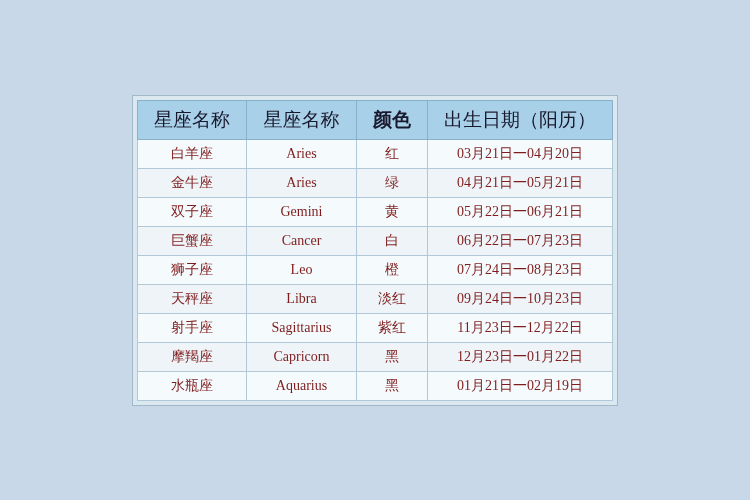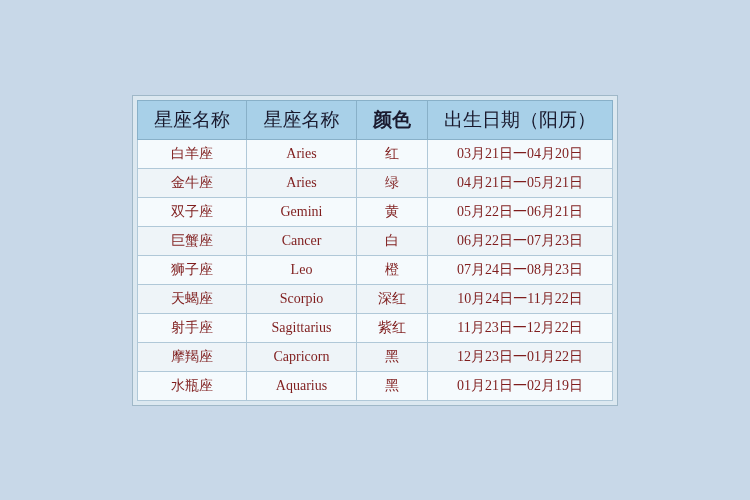--- a/index.html
+++ b/index.html
@@ -95,24 +95,24 @@
           <td>白</td>
           <td>06月22日一07月23日</td>
         </tr>
         <tr>
           <td>狮子座</td>
           <td>Leo</td>
           <td>橙</td>
           <td>07月24日一08月23日</td>
         </tr>
         <tr>
-          <td>天蝎座</td>
-          <td>Scorpio</td>
-          <td>深红</td>
-          <td>10月24日一11月22日</td>
+          <td>天秤座</td>
+          <td>Libra</td>
+          <td>淡红</td>
+          <td>09月24日一10月23日</td>
         </tr>
         <tr>
           <td>射手座</td>
           <td>Sagittarius</td>
           <td>紫红</td>
           <td>11月23日一12月22日</td>
         </tr>
         <tr>
           <td>摩羯座</td>
           <td>Capricorn</td>

